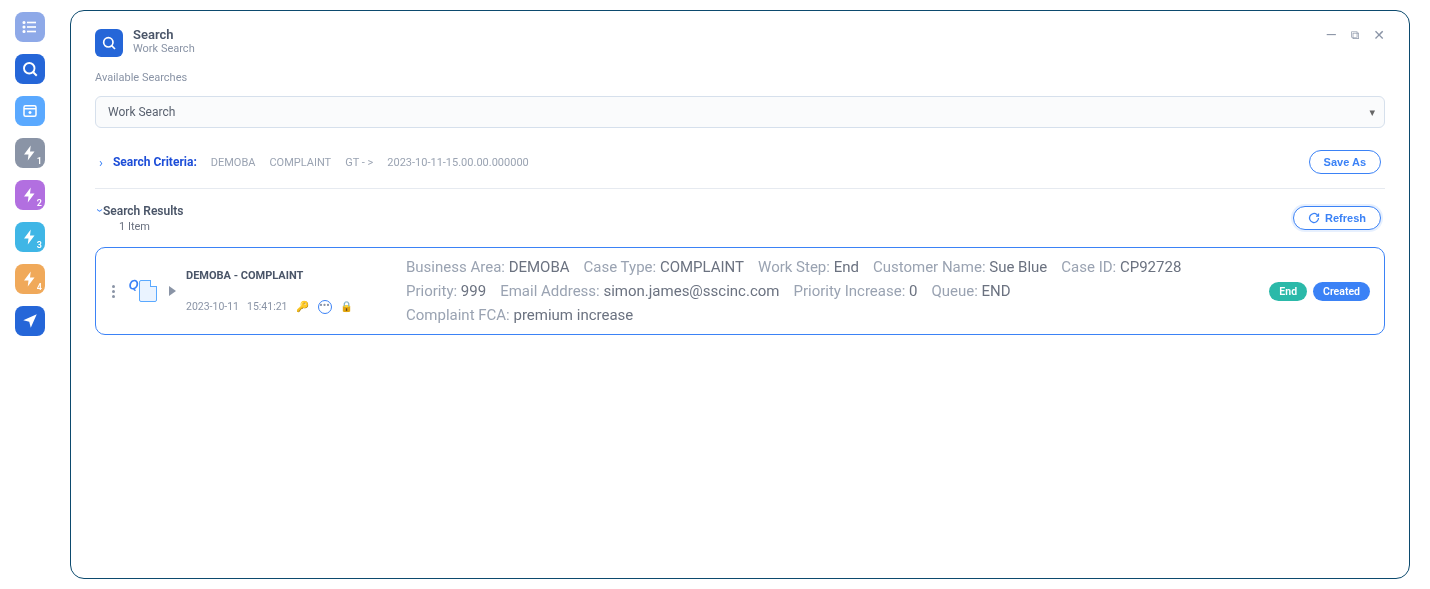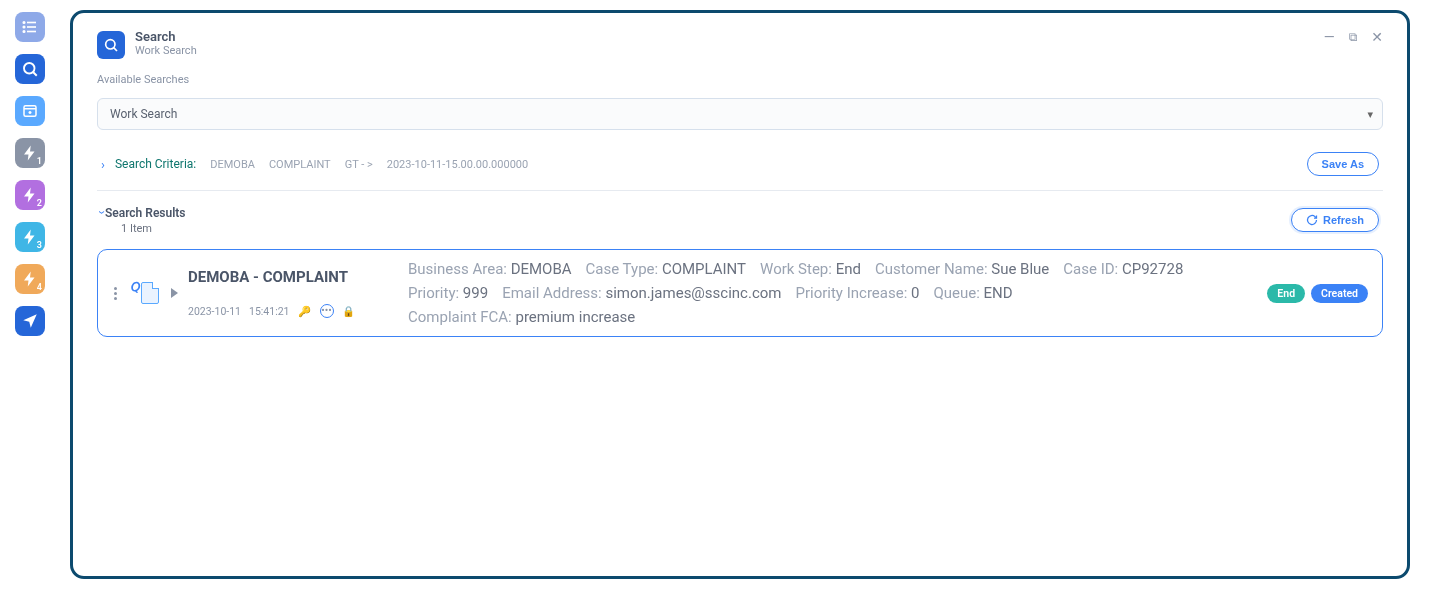--- a/index.html
+++ b/index.html
@@ -40,21 +40,21 @@
   font-size: 9px;
   font-weight: 600;
 }
 .main-panel {
   flex: 1;
   padding: 10px 20px 10px 10px;
 }
 .panel-card {
   width: 100%;
   height: 100%;
-  border: 3px solid #0c4a6e;
+  border: 1px solid #0c4a6e;
   border-radius: 14px;
   padding: 16px 24px;
   background: #fff;
 }
 .panel-header {
   display: flex;
   align-items: flex-start;
   justify-content: space-between;
   margin-bottom: 14px;
 }
@@ -96,21 +96,21 @@
   font-size: 11px;
 }
 .criteria-row, .results-row {
   display: flex;
   align-items: center;
   justify-content: space-between;
   padding: 0 4px;
 }
 .criteria-left { display: flex; align-items: center; gap: 10px; font-size: 12px; }
 .criteria-left .chevron { color: #3b82f6; font-size: 13px; cursor: pointer; }
-.criteria-label { font-weight: 400; color: #0f766e; }
+.criteria-label { font-weight: 700; color: #1d4ed8; }
 .criteria-chip { color: #9aa3b2; font-size: 11px; margin-left: 4px; }
 .save-as-btn {
   border: 1px solid #3b82f6;
   color: #3b82f6;
   background: #fff;
   border-radius: 12px;
   padding: 5px 14px;
   font-size: 11px;
   font-weight: 600;
   cursor: pointer;
@@ -155,21 +155,21 @@
 .more-dots span{ width:3px; height:3px; background:#8a94a6; border-radius:50%; display:block;}
 .icon-stack {
   position: relative;
   width: 30px; height: 26px;
 }
 .doc-icon { position:absolute; width:18px;height:22px;border:1.5px solid #5aa9ff;border-radius:2px; right:0; top:2px; background:#eaf3ff;}
 .doc-fold { position:absolute; right:0;top:2px;width:7px;height:7px; background:#fff; border-left:1.5px solid #5aa9ff; border-bottom:1.5px solid #5aa9ff;}
 .clip-icon { position:absolute; left:2px; top:0; color:#3b82f6; font-size:12px; font-weight:700;}
 .play-tri { width: 0; height:0; border-top:5px solid transparent; border-bottom:5px solid transparent; border-left:7px solid #8a94a6; cursor:pointer; margin-left:2px;}
 .col-A { width: 210px; }
-.card-title { font-size: 15px; font-weight: 700; color: #4a5568; }
+.card-title { font-size: 11px; font-weight: 700; color: #4a5568; }
 .card-sub { display:flex; gap:8px; align-items:center; margin-top:18px; }
 .card-sub span { font-size: 10.5px; color:#8a94a6; }
 .mini-icon { width:14px; height:14px; display:inline-flex; align-items:center; justify-content:center; font-size:11px; }
 .mini-key { color:#e0b84c; }
 .mini-chat { color:#3b82f6; border:1px solid #3b82f6; border-radius:7px; font-size:7px; padding:1px 2px; line-height:1;}
 .mini-lock { color:#9aa3b2; }
 .kv-block { flex:1; display:flex; flex-wrap:wrap; gap:6px 14px; align-content:center; font-size:15px; }
 .kv-pair { white-space:nowrap; }
 .kv-label { color:#9aa3b2; }
 .kv-val { color:#6b7280; }

